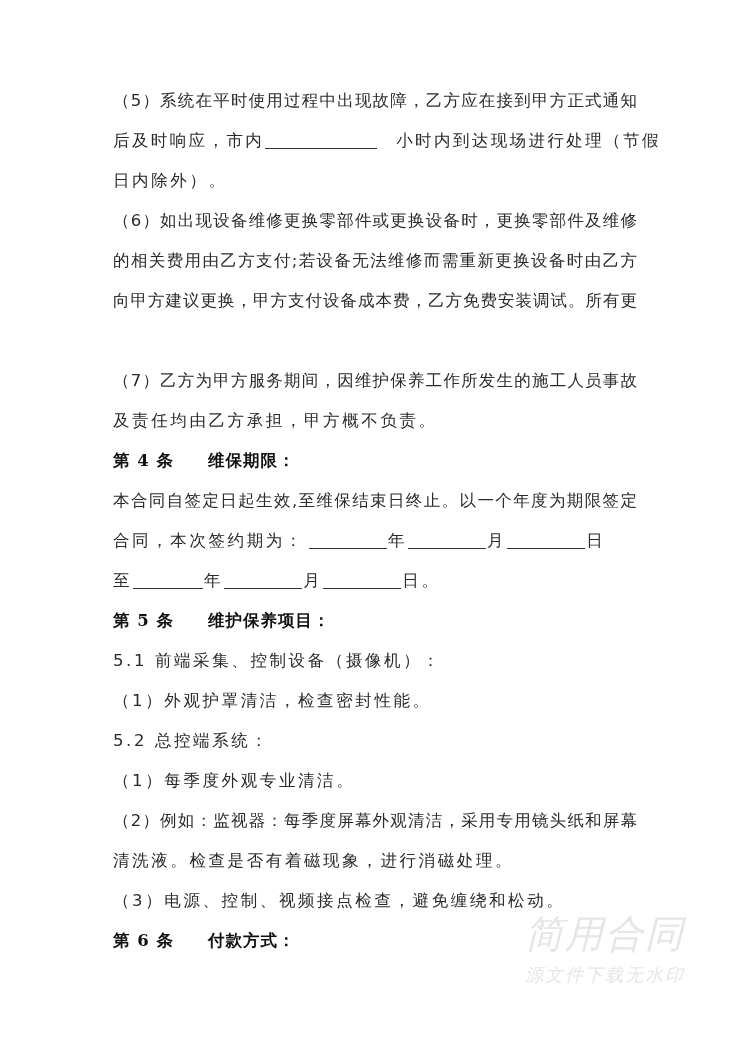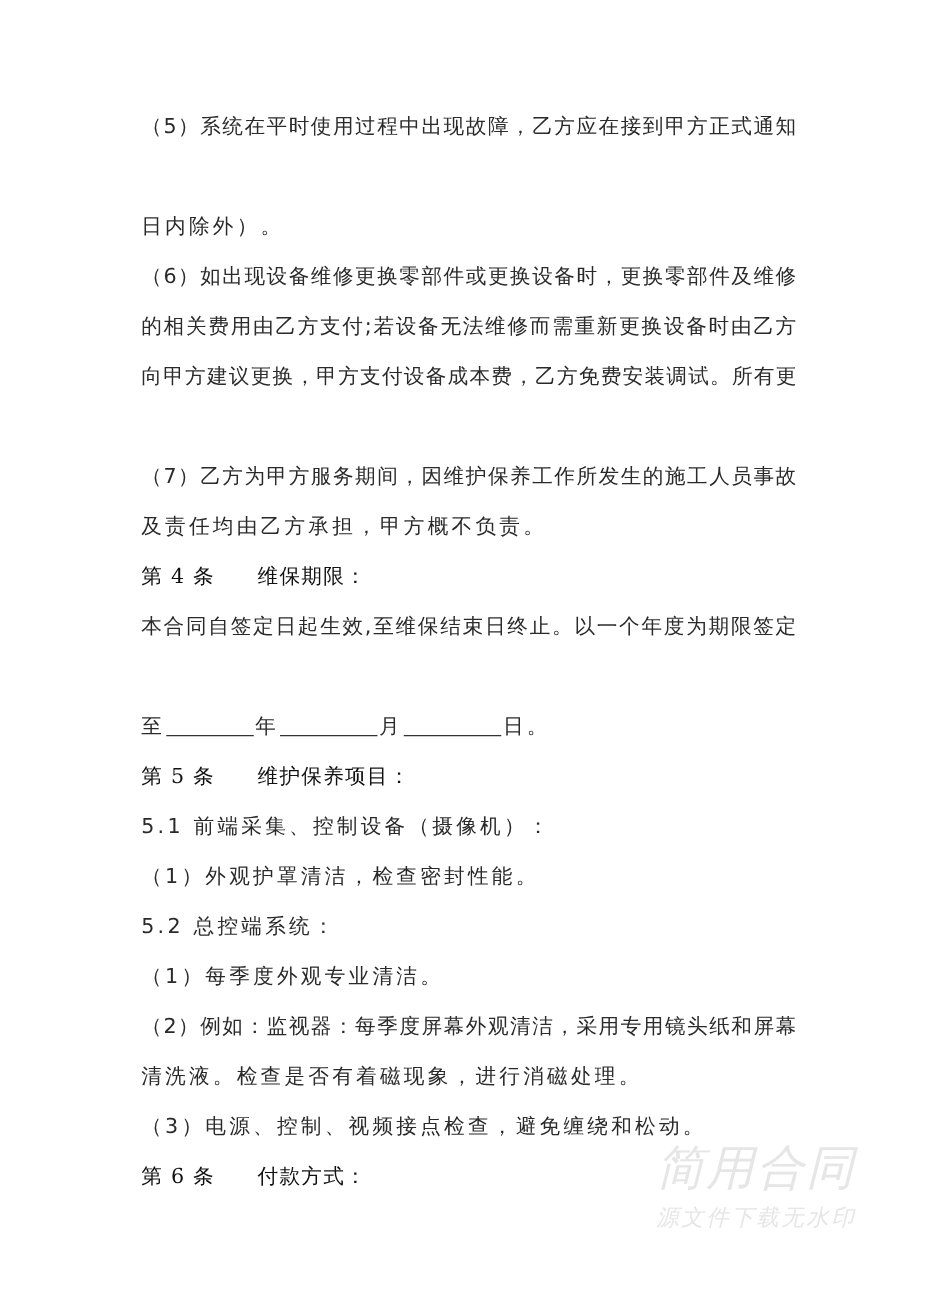--- a/index.html
+++ b/index.html
@@ -2,47 +2,53 @@
 <html><head>
 <meta charset="utf-8">
 <style>
   html, body { margin: 0; padding: 0; background: #ffffff; }
   body { width: 742px; height: 1049px; position: relative; overflow: hidden;
          font-family: "DejaVu Sans", sans-serif; color: #2a2a2a; }
   .page { position: absolute; left: 0; top: 0; width: 742px; height: 1049px; background: #fff; }
   .line { position: absolute; left: 113px; width: 524px; font-size: 16.5px; line-height: 22px;
           white-space: nowrap; letter-spacing: 2.6px; }
   .line.justify { text-align: justify; text-align-last: justify; letter-spacing: 0; }
-  .heading { font-family: "DejaVu Serif", serif; font-weight: normal; letter-spacing: 1px; color: #111; }
+  .heading { font-family: "DejaVu Serif", serif; font-weight: bold; letter-spacing: 1px; color: #111; }
   .heading .gap { display: inline-block; width: 34px; }
   .blank { display: inline-block; border-bottom: 1px solid #333; height: 18px; vertical-align: -3px; margin: 0 1px; }
   .watermark { position: absolute; left: 510px; top: 912px; width: 190px; text-align: center;
                color: #e6e6e6; font-family: "DejaVu Sans", sans-serif; font-weight: normal; font-style: italic; }
   .wm-main { font-size: 38px; letter-spacing: 2px; line-height: 44px; }
   .wm-sub { font-size: 18px; letter-spacing: 2px; line-height: 26px; margin-top: 6px; }
 </style>
 </head>
 <body>
 
 <div class="page">
 
   <div class="line justify" style="top:90px">（5）系统在平时使用过程中出现故障，乙方应在接到甲方正式通知</div>
+  <div class="line" style="top:130px; letter-spacing:2.4px">
+    <span>后及时响应，市内</span><span class="blank" style="width:112px"></span><span style="display:inline-block;width:18px"></span><span>小时内到达现场进行处理（节假</span>
+  </div>
   <div class="line" style="top:170px">日内除外）。</div>
 
   <div class="line justify" style="top:210px">（6）如出现设备维修更换零部件或更换设备时，更换零部件及维修</div>
   <div class="line justify" style="top:250px">的相关费用由乙方支付;若设备无法维修而需重新更换设备时由乙方</div>
   <div class="line justify" style="top:290px">向甲方建议更换，甲方支付设备成本费，乙方免费安装调试。所有更</div>
 
   <div class="line justify" style="top:370px">（7）乙方为甲方服务期间，因维护保养工作所发生的施工人员事故</div>
   <div class="line" style="top:410px">及责任均由乙方承担，甲方概不负责。</div>
 
   <div class="line heading" style="top:450px">
     <span>第 4 条</span><span class="gap"></span><span>维保期限：</span>
   </div>
   <div class="line justify" style="top:490px">本合同自签定日起生效,至维保结束日终止。以一个年度为期限签定</div>
+  <div class="line" style="top:530px">
+    <span>合同，本次签约期为：</span><span style="display:inline-block;width:4px"></span><span class="blank" style="width:78px"></span><span>年</span><span class="blank" style="width:78px"></span><span>月</span><span class="blank" style="width:78px"></span><span>日</span>
+  </div>
   <div class="line" style="top:570px">
     <span>至</span><span class="blank" style="width:70px"></span><span>年</span><span class="blank" style="width:78px"></span><span>月</span><span class="blank" style="width:78px"></span><span>日。</span>
   </div>
 
   <div class="line heading" style="top:610px">
     <span>第 5 条</span><span class="gap"></span><span>维护保养项目：</span>
   </div>
   <div class="line" style="top:650px">5.1  前端采集、控制设备（摄像机）：</div>
   <div class="line" style="top:690px">（1）外观护罩清洁，检查密封性能。</div>
   <div class="line" style="top:730px">5.2 总控端系统：</div>

